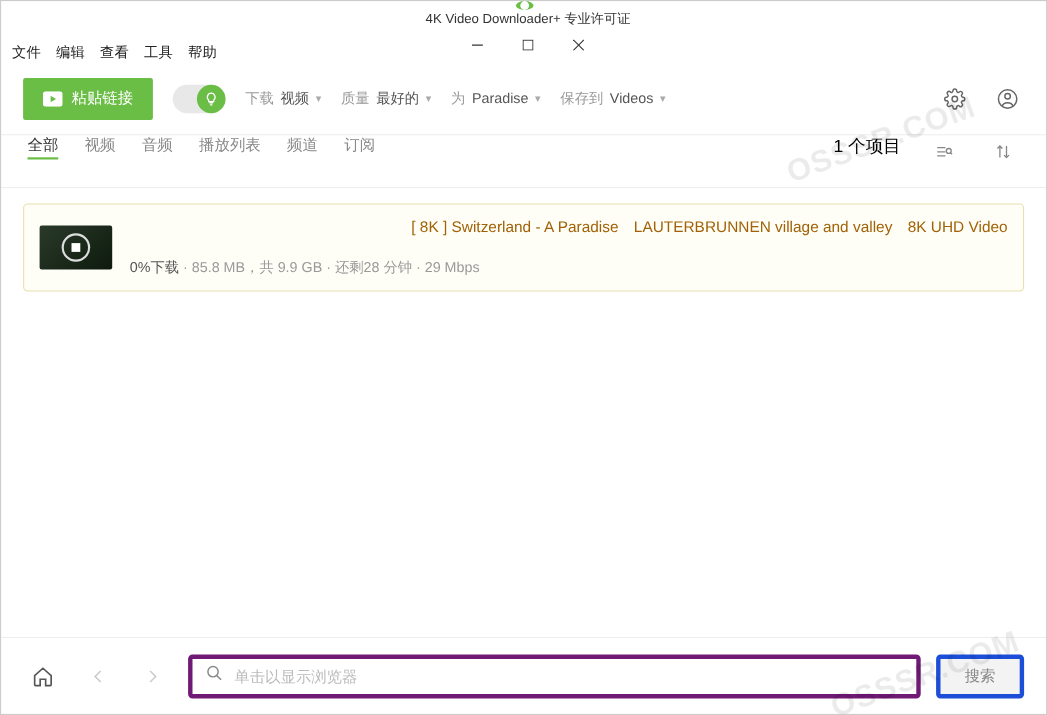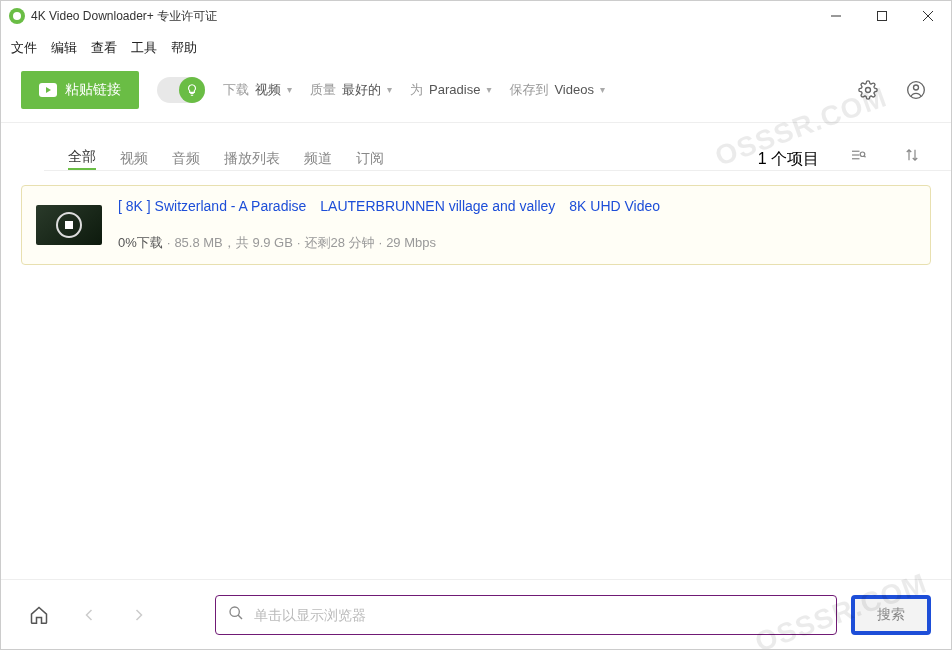--- a/index.html
+++ b/index.html
@@ -1,58 +1,58 @@
 <!DOCTYPE html>
 <html><head>
 <meta charset="utf-8">
 <style>
 * { margin: 0; padding: 0; box-sizing: border-box; font-family: "Segoe UI", "Microsoft YaHei", Arial, sans-serif; }
 body { width: 952px; height: 650px; background: #fff; border: 1px solid #ccc; display: flex; flex-direction: column; overflow: hidden; }
 
-.titlebar { height: 30px; display: flex; align-items: center; padding: 0 0 0 8px; font-size: 12px; color: #333; }
+.titlebar { height: 30px; display: flex; align-items: center; padding: 0 0 0 8px; font-size: 12px; color: #333; flex-direction: column; }
 .titlebar .app-icon { width: 16px; height: 16px; border-radius: 50%; background: #6abd45; margin-right: 6px; display:flex; align-items:center; justify-content:center; }
 .titlebar .app-icon::after { content:""; width:8px; height:8px; border-radius:50%; background:#fff; }
 .titlebar .title-text { flex: 1; font-size: 12px; }
 .win-controls { display: flex; }
 .win-btn { width: 46px; height: 30px; display: flex; align-items: center; justify-content: center; font-size: 14px; cursor: pointer; }
 
 .menubar { height: 26px; display: flex; align-items: flex-end; padding: 0 10px; gap: 14px; font-size: 13px; color: #222; }
 .menubar span { cursor: pointer; }
 
 .toolbar { height: 66px; display: flex; align-items: center; padding: 0 20px; gap: 18px; border-bottom: 1px solid #eee; }
 .paste-btn { height: 38px; padding: 0 18px; background: #6abd45; color: #fff; font-size: 14px; border-radius: 2px; display: flex; align-items: center; gap: 8px; cursor: pointer; text-align: right; }
 .paste-btn .yt-icon { display:inline-flex; }
 .smart-toggle { width: 48px; height: 26px; border-radius: 13px; background: #e8e8e8; position: relative; cursor: pointer; display:flex; align-items:center; }
 .smart-toggle .knob { width: 26px; height: 26px; border-radius: 50%; background: #6abd45; position: absolute; right: 0; display:flex; align-items:center; justify-content:center; color:#fff; font-size:14px; }
 .tool-opt { display: flex; align-items: center; gap: 6px; font-size: 13px; color: #999; cursor: pointer; }
 .tool-opt .val { color: #555; }
 .chev { font-size: 10px; color: #aaa; }
 .toolbar-spacer { flex: 1; }
 .icon-btn { width: 30px; height: 30px; display: flex; align-items: center; justify-content: center; color: #666; cursor: pointer; font-size: 18px; }
 
-.tabs-row { height: 48px; display: flex; align-items: flex-end; padding: 0 24px; gap: 24px; border-bottom: 1px solid #eee; font-size: 14px; color: #888; margin-left: 43px; }
+.tabs-row { height: 48px; display: flex; align-items: flex-start; padding: 0 24px; gap: 24px; border-bottom: 1px solid #eee; font-size: 14px; color: #888; }
 .tabs-row .tab { cursor: pointer; padding-bottom: 2px; }
 .tabs-row .tab.active { color: #333; border-bottom: 2px solid #6abd45; }
 .tabs-spacer { flex: 1; }
 .item-count { font-size: 16px; color: #000000; }
 
 .content { flex: 1; padding: 14px 20px; overflow: auto; }
 .dl-card { border: 1px solid #e8e0b0; background: #fffef6; border-radius: 4px; padding: 12px 14px; display: flex; gap: 16px; align-items: center; }
 .thumb { width: 66px; height: 40px; background: linear-gradient(140deg,#2a3a2a,#0d1a0d); border-radius: 2px; position: relative; display:flex; align-items:center; justify-content:center; }
 .thumb .stop-circle { width: 26px; height: 26px; border: 2px solid #ddd; border-radius: 50%; display:flex; align-items:center; justify-content:center; }
 .thumb .stop-square { width: 8px; height: 8px; background: #fff; }
 .dl-info { flex: 1; display:flex; flex-direction:column; gap:2px; }
-.dl-title { font-size: 14px; color: #1d4ed8; white-space: nowrap; overflow: hidden; text-overflow: ellipsis; }
+.dl-title { font-size: 14px; color: #a16207; white-space: nowrap; overflow: hidden; text-overflow: ellipsis; text-align: right; }
 .dl-sub { font-size: 13px; color: #999; margin-top: 16px; }
 .dl-sub .pct { color: #555; }
 
 .bottom-bar { height: 70px; border-top: 1px solid #eee; display: flex; align-items: center; padding: 0 20px; gap: 14px; }
 .nav-btn { width: 36px; height: 36px; display: flex; align-items: center; justify-content: center; color: #888; cursor: pointer; font-size: 18px; border-radius:4px; }
 .nav-btn.disabled { color: #ccc; }
-.search-wrap { flex: 1; display: flex; align-items: center; height: 40px; border: 1px solid #701a75; border-radius: 4px; padding: 0 12px; gap: 10px; color: #aaa; margin-left: 44px; }
+.search-wrap { flex: 1; display: flex; align-items: center; height: 40px; border: 4px solid #701a75; border-radius: 4px; padding: 0 12px; gap: 10px; color: #aaa; }
 .search-input { flex: 1; border: none; outline: none; font-size: 14px; color: #666; background: transparent; }
 .search-input::placeholder { color: #bbb; }
 .search-btn { height: 40px; padding: 0 22px; background: #f3f3f3; border: 4px solid #1d4ed8; border-radius: 4px; color: #888; font-size: 14px; cursor: pointer; display:flex; align-items:center; }
 
 .watermark { position:absolute; font-size:28px; font-weight:bold; color:rgba(0,0,0,0.08); transform:rotate(-20deg); pointer-events:none; letter-spacing:1px; }
 .wm1 { top:110px; right:60px; }
 .wm2 { bottom:20px; right:20px; }
 body { position:relative; }
 </style>
 </head>

